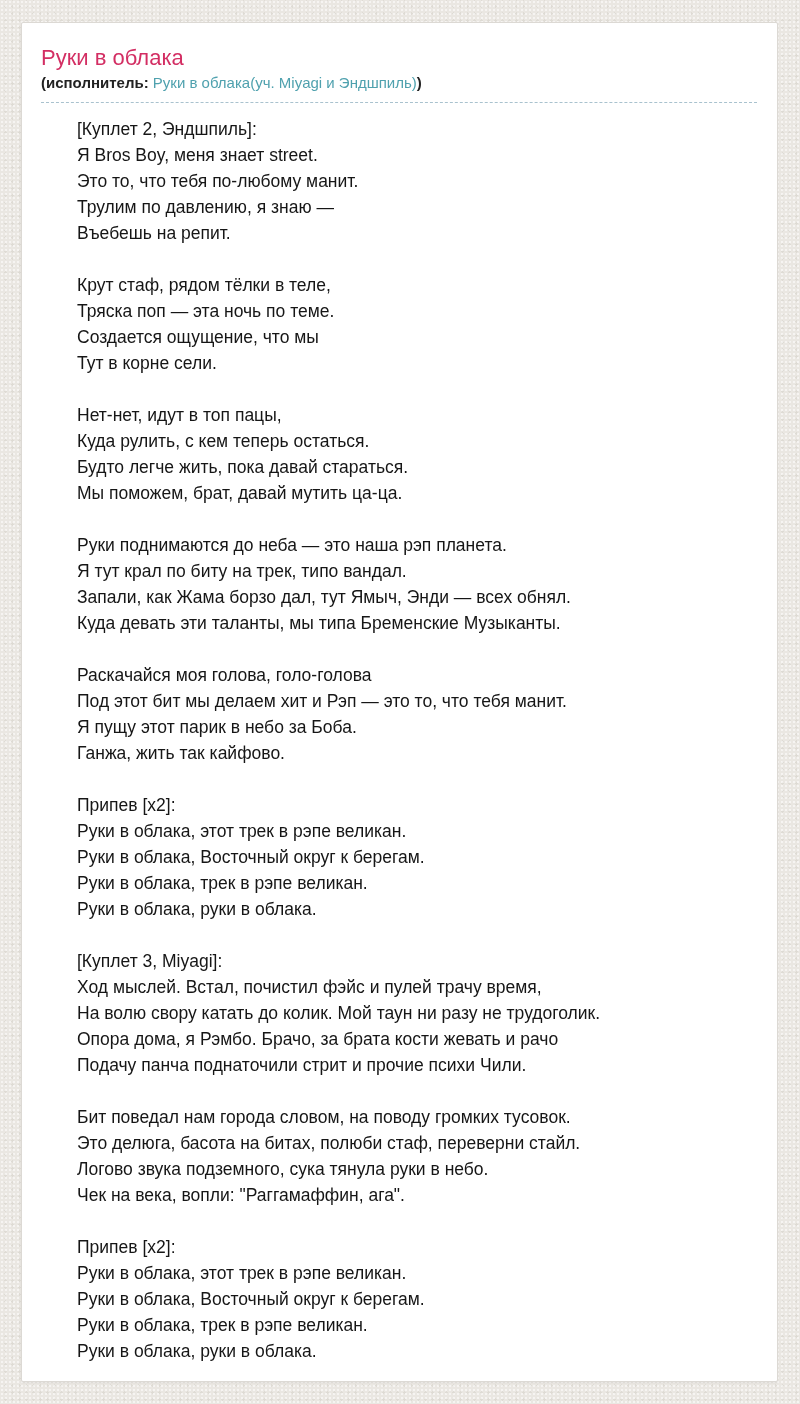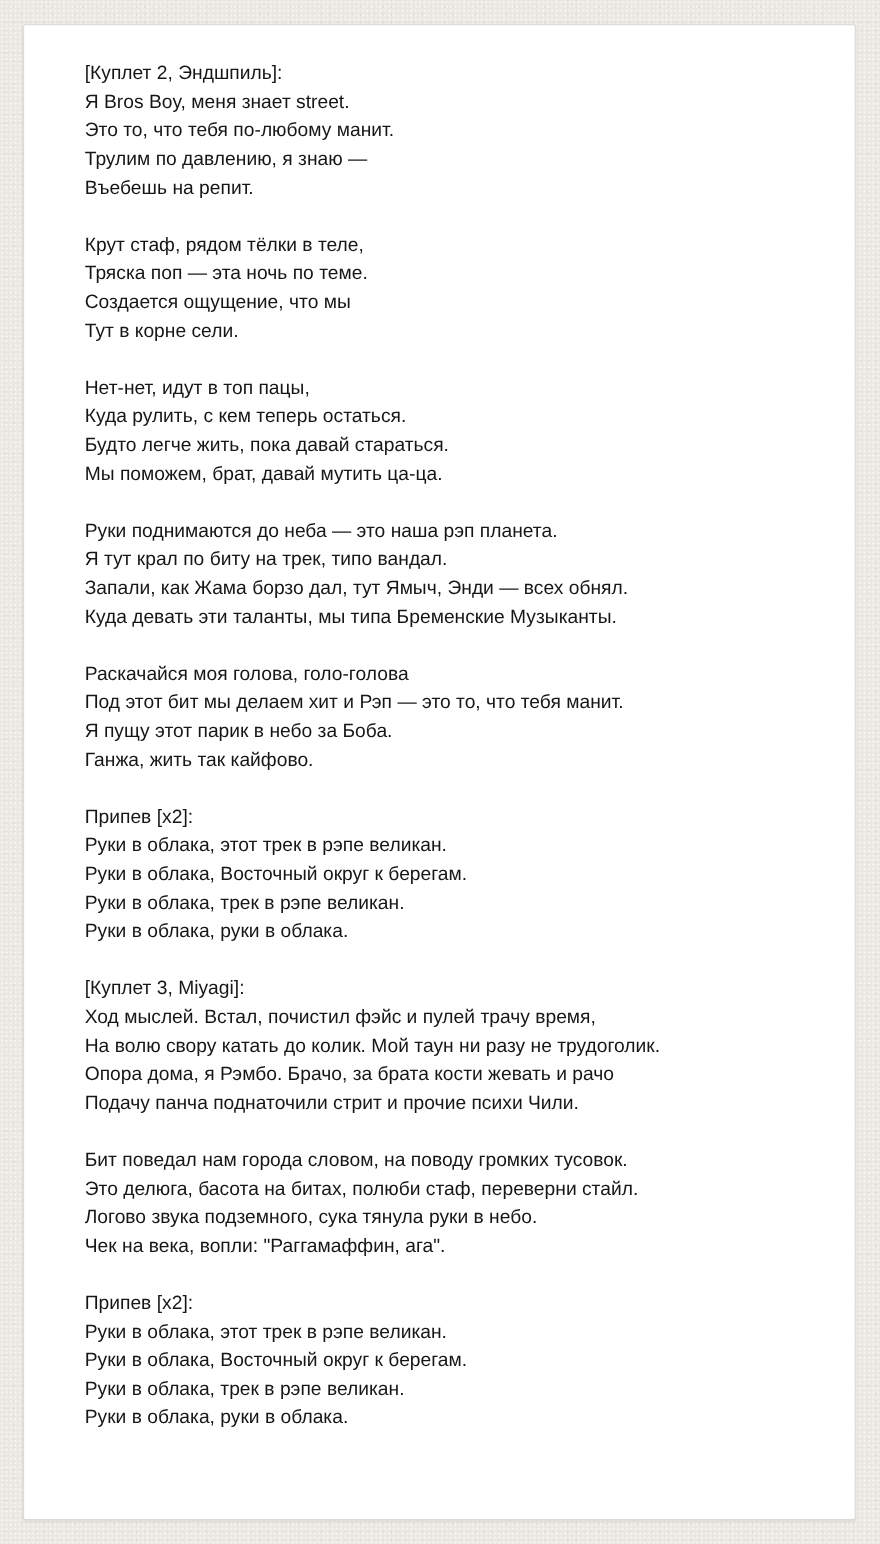--- a/index.html
+++ b/index.html
@@ -63,21 +63,23 @@
     line-height: 26px;
     color: #161616;
     white-space: pre-line;
     margin-left: 36px;
   }
 </style>
 </head>
 <body>
 
 <div class="lyrics-card">
+  <h1 class="page-title">Руки в облака</h1>
 
+  <div class="artist-line"><span>(исполнитель: </span><a>Руки в облака(уч. Miyagi и Эндшпиль)</a><span>)</span></div>
 
   <div class="lyrics-text">[Куплет 2, Эндшпиль]:
 Я Bros Boy, меня знает street.
 Это то, что тебя по-любому манит.
 Трулим по давлению, я знаю —
 Въебешь на репит.
 
 Крут стаф, рядом тёлки в теле,
 Тряска поп — эта ночь по теме.
 Создается ощущение, что мы

